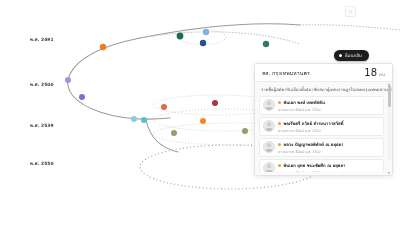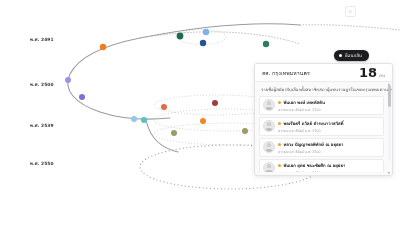--- a/index.html
+++ b/index.html
@@ -50,21 +50,21 @@
     background:#ffffff;border:1px solid #e3e3e6;border-radius:3px;
     box-shadow:0 1px 4px rgba(0,0,0,.10);
     overflow:hidden;
   }
   .panel-head{
     height:17px;display:flex;align-items:center;justify-content:space-between;
     padding:0 7px;border-bottom:1px solid #ececec;background:#fff;
   }
   .panel-title{font-size:5.2px;color:#1d1d1f;letter-spacing:.1px;white-space:nowrap;}
   .panel-count{display:flex;align-items:baseline;gap:2px;}
-  .panel-count .num{font-size:13px;font-weight:700;color:#1d1d1f;line-height:1;}
+  .panel-count .num{font-size:10px;font-weight:400;color:#1d1d1f;line-height:1;}
   .panel-count .unit{font-size:4.4px;color:#7a7a7f;}
 
   .list-wrap{position:relative;background:#fafafa;padding:3px 3px 3px 4px;}
   .list-caption{
     font-size:4.2px;color:#4a4a50;letter-spacing:.05px;
     padding:1px 2px 3px 2px;white-space:nowrap;
   }
   .list-scroll{
     height:76px;overflow:hidden;position:relative;
     padding-right:5px;

